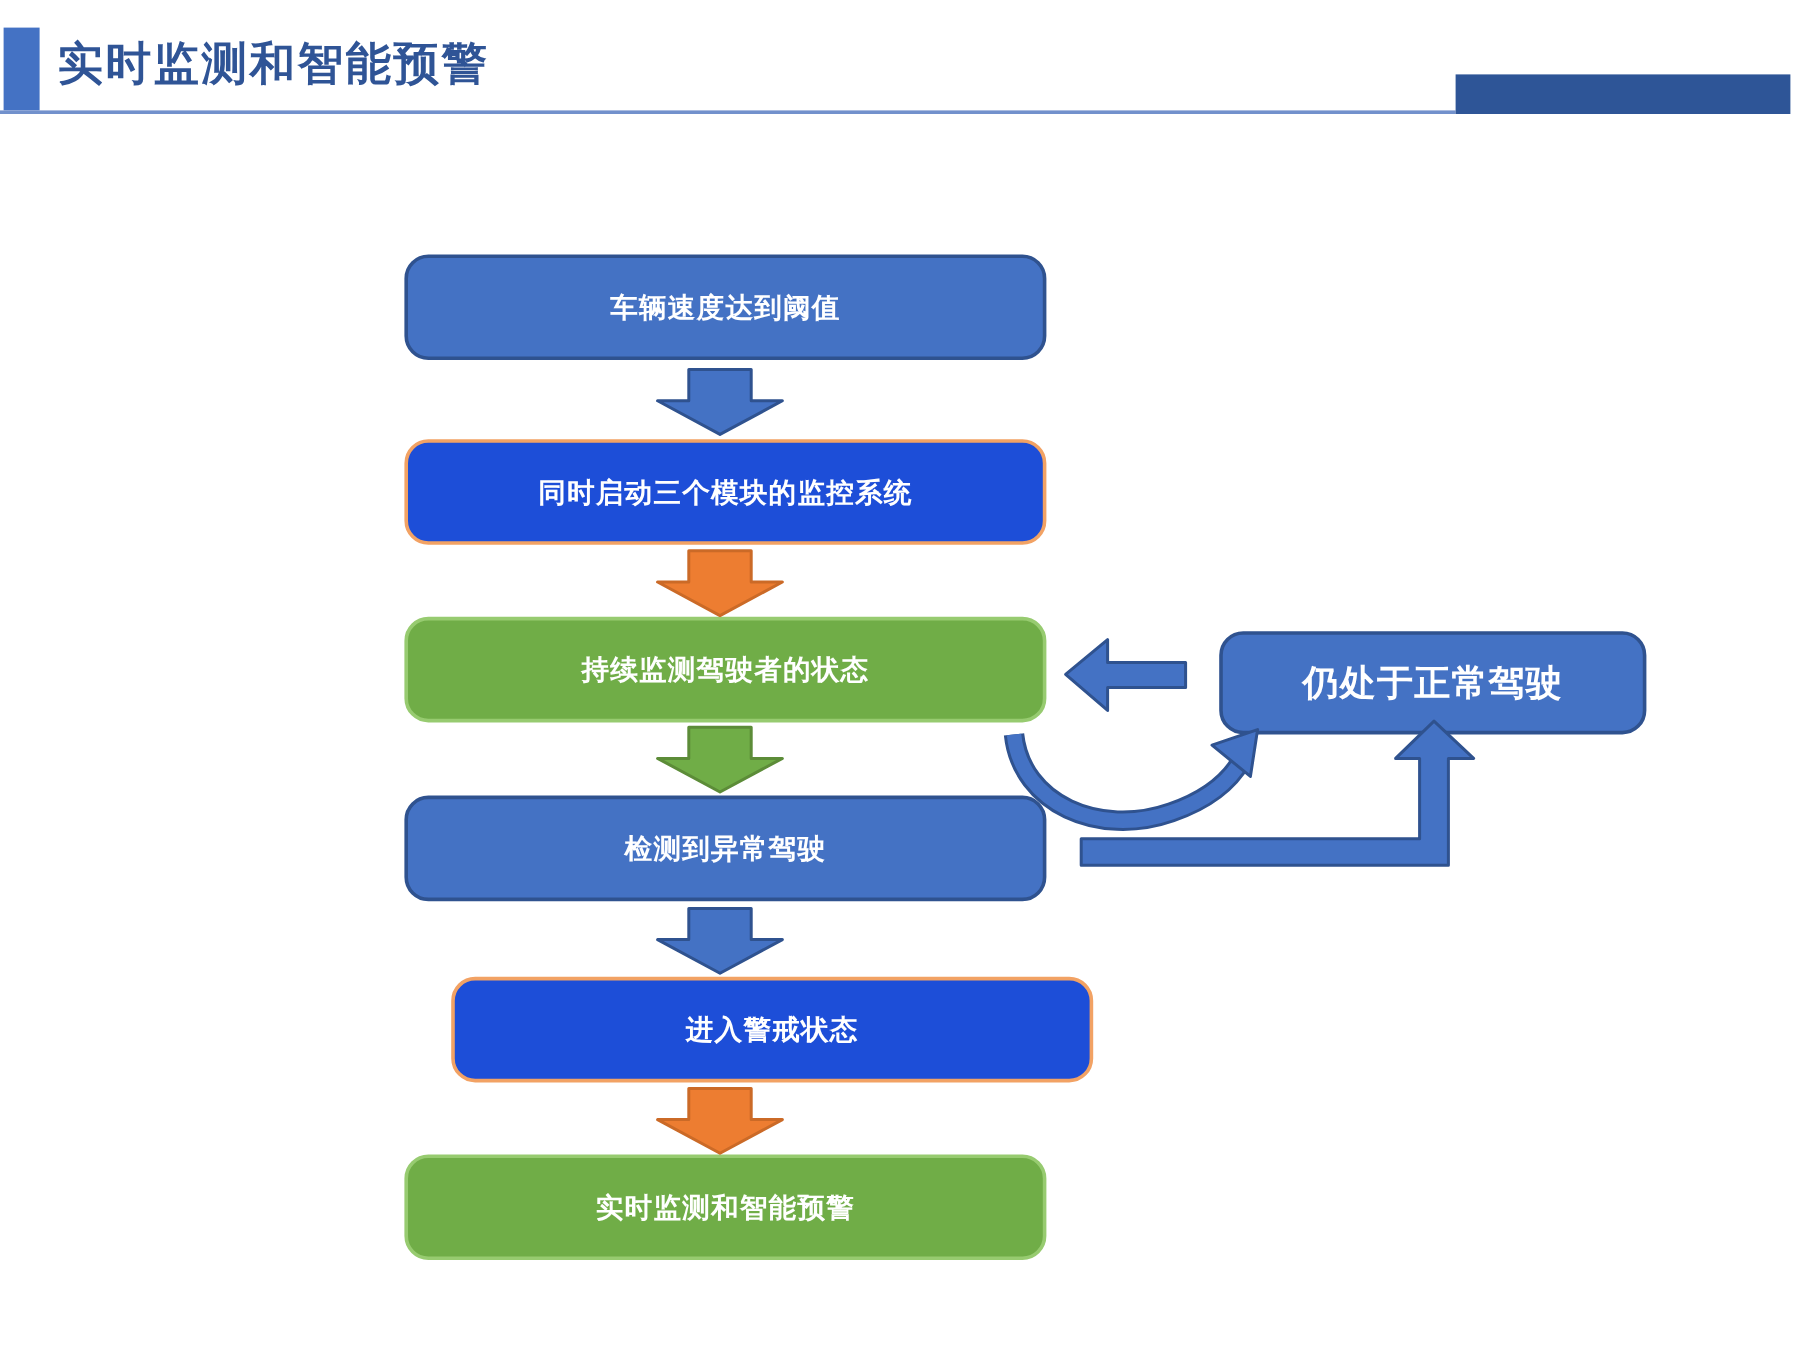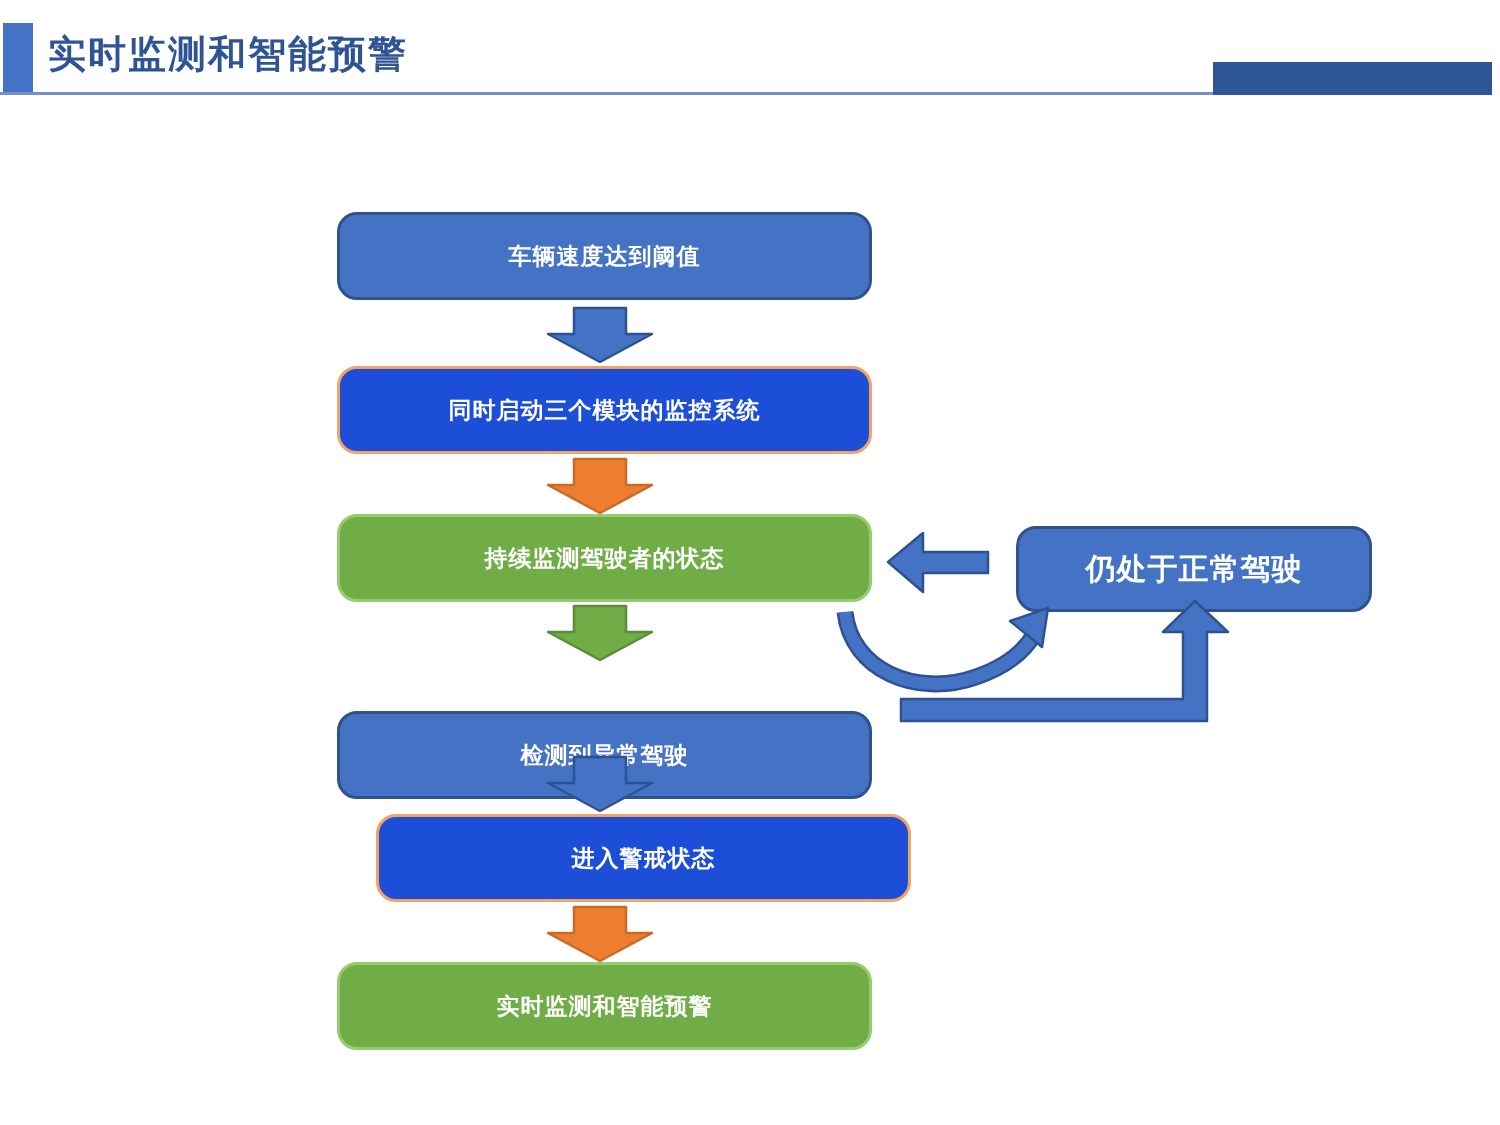--- a/index.html
+++ b/index.html
@@ -21,21 +21,21 @@
     display:flex;align-items:center;justify-content:center;
     color:#ffffff;font-size:23px;font-weight:bold;letter-spacing:1px;white-space:nowrap;
     box-sizing:border-box;border:3px solid transparent;
   }
   .flow-box.blue  {background:#4472C4;border-color:#2F528F;}
   .flow-box.orange{background:#1d4ed8;border-color:#F2A264;}
   .flow-box.green {background:#70AD47;border-color:#97CB70;}
   .box-1{top:212px;}
   .box-2{top:366px;}
   .box-3{top:514px;}
-  .box-4{top:663px;margin-top:48px;}
+  .box-4{top:663px;}
   .box-5{top:814px;margin-left:39px;}
   .box-6{top:962px;}
   .side-box{
     position:absolute;left:1016px;top:513px;width:356px;height:86px;border-radius:20px;
     background:#4472C4;border:3px solid #2F528F;box-sizing:border-box;
     display:flex;align-items:center;justify-content:center;
     color:#ffffff;font-size:30px;font-weight:bold;letter-spacing:1px;white-space:nowrap;margin-top:13px;
   }
   
   .conn{position:absolute;}

